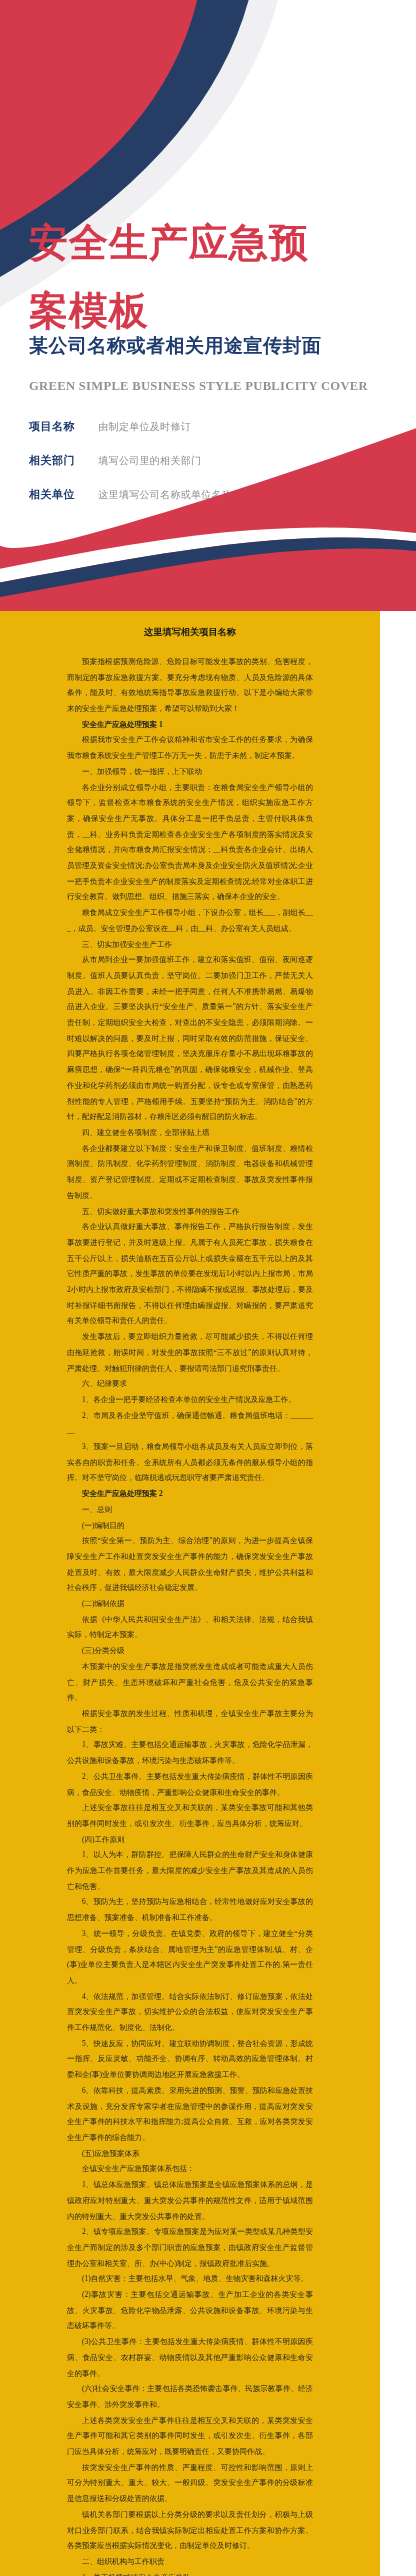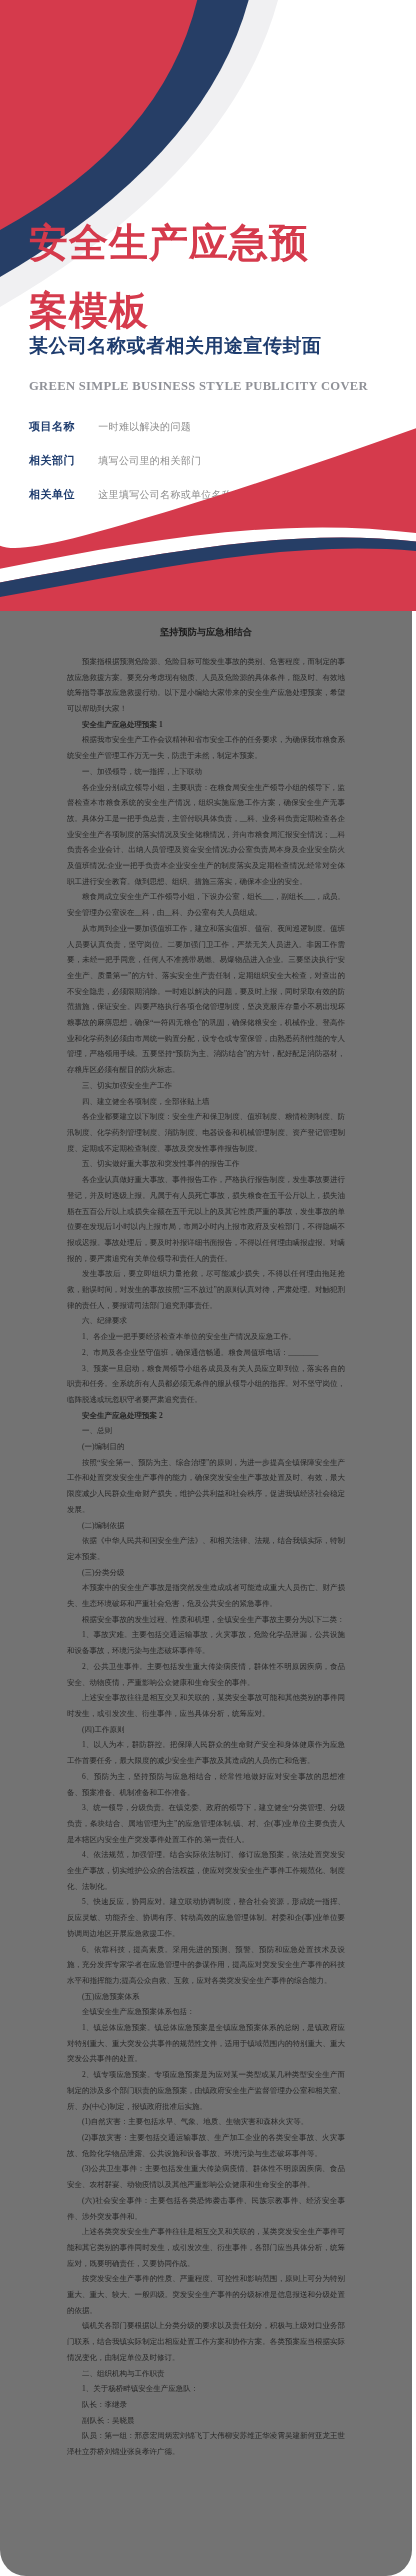--- a/index.html
+++ b/index.html
@@ -1,21 +1,21 @@
 <!DOCTYPE html>
 <html style="font-size:8.4px"><head>
 <meta charset="utf-8">
 <style>
   html,body{margin:0;padding:0;}
   body{
     width:416px;height:2576px;overflow:hidden;background:#ffffff;
     font-family:"Liberation Serif","DejaVu Serif",serif;
     -webkit-font-smoothing:antialiased;
   }
-  .page{position:relative;width:412px;height:2576px;background:#737373;border-radius:26px;}
+  .page{position:relative;width:380px;height:2576px;background:#eab308;}
 
   
   .cover{position:relative;width:416px;height:611px;overflow:hidden;background:#ffffff;}
   .cover svg{position:absolute;left:0;display:block;}
   .top-curves{top:0;}
   .bottom-wave{top:428px;}
 
   .cover-title{
     position:absolute;left:29px;top:209px;width:294px;margin:0;
     font-family:"Liberation Sans","DejaVu Sans",sans-serif;
@@ -74,51 +74,51 @@
     </svg>
 
     <h1 class="cover-title">安全生产应急预案模板</h1>
     <h2 class="cover-subtitle">某公司名称或者相关用途宣传封面</h2>
     <div class="cover-subtitle-en">GREEN SIMPLE BUSINESS STYLE PUBLICITY COVER</div>
 
     <div class="fields">
 
     <div class="field-row">
           <span class="f-label">项目名称</span>
-          <span class="f-value">一时难以解决的问题</span>
+          <span class="f-value">由制定单位及时修订</span>
         </div>
         <div class="field-row">
           <span class="f-label">相关部门</span>
           <span class="f-value">填写公司里的相关部门</span>
         </div>
         <div class="field-row">
           <span class="f-label">相关单位</span>
           <span class="f-value">这里填写公司名称或单位名称</span>
         </div>
       </div>
 
     <svg class="bottom-wave" width="416" height="184" viewBox="0 0 793 350" aria-hidden="true">
       <path d="M793,0 C570,80 330,160 140,210 C65,228 22,233 0,224 L0,350 L793,350 Z" fill="#d53a4c"></path>
       <path d="M0,268 C280,212 540,168 793,200 L793,216 C540,188 280,244 0,294 Z" fill="#ffffff"></path>
       <path d="M0,294 C280,244 540,188 793,216 L793,234 C540,212 280,272 0,322 Z" fill="#263e66"></path>
     </svg>
   </div>
 
   <div class="doc">
-    <h2 class="doc-title">坚持预防与应急相结合</h2>
+    <h2 class="doc-title">这里填写相关项目名称</h2>
     <div>
 
     <p class="t"><span>预案指根据预测危险源、危险目标可能发生事故的类别、危害程度，而制定的事故应急救援方案。要充分考虑现有物质、人员及危险源的具体条件，能及时、有效地统筹指导事故应急救援行动。以下是小编给大家带来的安全生产应急处理预案，希望可以帮助到大家！</span></p>
         <p class="h"><span>安全生产应急处理预案 1</span></p>
         <p class="t"><span>根据我市安全生产工作会议精神和省市安全工作的任务要求，为确保我市粮食系统安全生产管理工作万无一失，防患于未然，制定本预案。</span></p>
         <p class="t"><span>一、加强领导，统一指挥，上下联动</span></p>
         <p class="t"><span>各企业分别成立领导小组，主要职责：在粮食局安全生产领导小组的领导下，监督检查本市粮食系统的安全生产情况，组织实施应急工作方案，确保安全生产无事故。具体分工是一把手负总责，主管付职具体负责，__科、业务科负责定期检查各企业安全生产各项制度的落实情况及安全储粮情况，并向市粮食局汇报安全情况；__科负责各企业会计、出纳人员管理及资金安全情况;办公室负责局本身及企业安全防火及值班情况;企业一把手负责本企业安全生产的制度落实及定期检查情况;经常对全体职工进行安全教育。做到思想、组织、措施三落实，确保本企业的安全。</span></p>
         <p class="t"><span>粮食局成立安全生产工作领导小组，下设办公室，组长___，副组长___，成员。安全管理办公室设在__科，由__科、办公室有关人员组成。</span></p>
+        <p class="t"><span>三、切实加强安全生产工作</span></p>
         <p class="t"><span>从市局到企业一要加强值班工作，建立和落实值班、值宿、夜间巡逻制度。值班人员要认真负责，坚守岗位。二要加强门卫工作，严禁无关人员进入。非因工作需要，未经一把手同意，任何人不准携带易燃、易爆物品进入企业。三要坚决执行“安全生产、质量第一”的方针、落实安全生产责任制，定期组织安全大检查，对查出的不安全隐患，必须限期消除。一时难以解决的问题，要及时上报，同时采取有效的防范措施，保证安全。四要严格执行各项仓储管理制度，坚决克服库存量小不易出现坏粮事故的麻痹思想，确保“一符四无粮仓”的巩固，确保储粮安全，机械作业、登高作业和化学药剂必须由市局统一购置分配，设专仓或专室保管，由熟悉药剂性能的专人管理，严格领用手续。五要坚持“预防为主、消防结合”的方针，配好配足消防器材，存粮库区必须有醒目的防火标志。</span></p>
-        <p class="t"><span>三、切实加强安全生产工作</span></p>
         <p class="t"><span>四、建立健全各项制度，全部张贴上墙</span></p>
         <p class="t"><span>各企业都要建立以下制度：安全生产和保卫制度、值班制度、粮情检测制度、防汛制度、化学药剂管理制度、消防制度、电器设备和机械管理制度、资产登记管理制度、定期或不定期检查制度、事故及突发性事件报告制度。</span></p>
         <p class="t"><span>五、切实做好重大事故和突发性事件的报告工作</span></p>
         <p class="t"><span>各企业认真做好重大事故、事件报告工作，严格执行报告制度，发生事故要进行登记，并及时逐级上报。凡属于有人员死亡事故，损失粮食在五千公斤以上，损失油脂在五百公斤以上或损失金额在五千元以上的及其它性质严重的事故，发生事故的单位要在发现后1小时以内上报市局，市局2小时内上报市政府及安检部门，不得隐瞒不报或迟报。事故处理后，要及时补报详细书面报告，不得以任何理由瞒报虚报。对瞒报的，要严肃追究有关单位领导和责任人的责任。</span></p>
         <p class="t"><span>发生事故后，要立即组织力量抢救，尽可能减少损失，不得以任何理由拖延抢救，贻误时间，对发生的事故按照“三不放过”的原则认真对待，严肃处理。对触犯刑律的责任人，要报请司法部门追究刑事责任。</span></p>
         <p class="t"><span>六、纪律要求</span></p>
         <p class="t"><span>1、各企业一把手要经济检查本单位的安全生产情况及应急工作。</span></p>
         <p class="t"><span>2、市局及各企业坚守值班，确保通信畅通。粮食局值班电话：________</span></p>
         <p class="t"><span>3、预案一旦启动，粮食局领导小组各成员及有关人员应立即到位，落实各自的职责和任务。全系统所有人员都必须无条件的服从领导小组的指挥。对不坚守岗位，临阵脱逃或玩忽职守者要严肃追究责任。</span></p>
         <p class="h"><span>安全生产应急处理预案 2</span></p>

